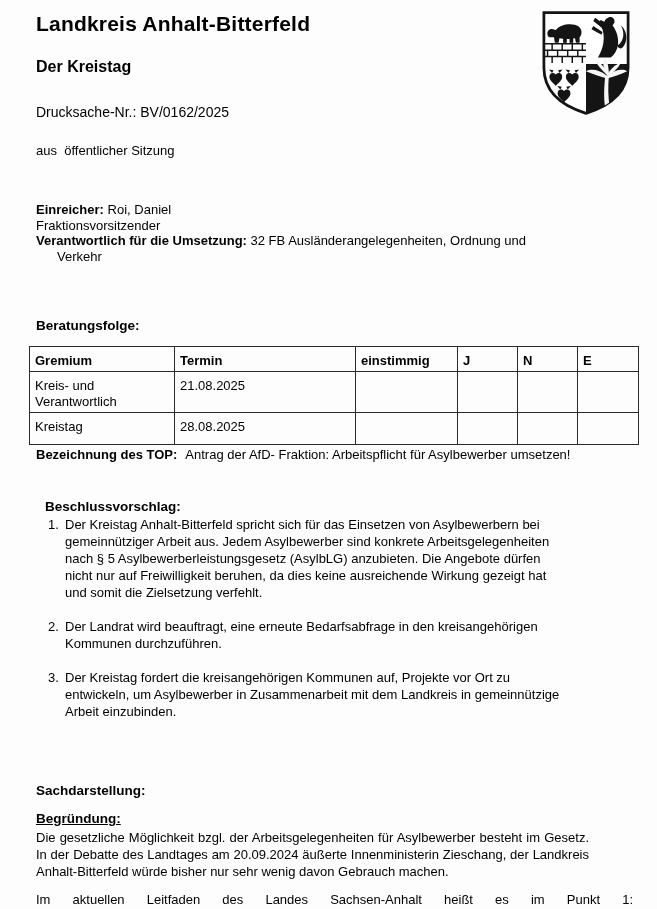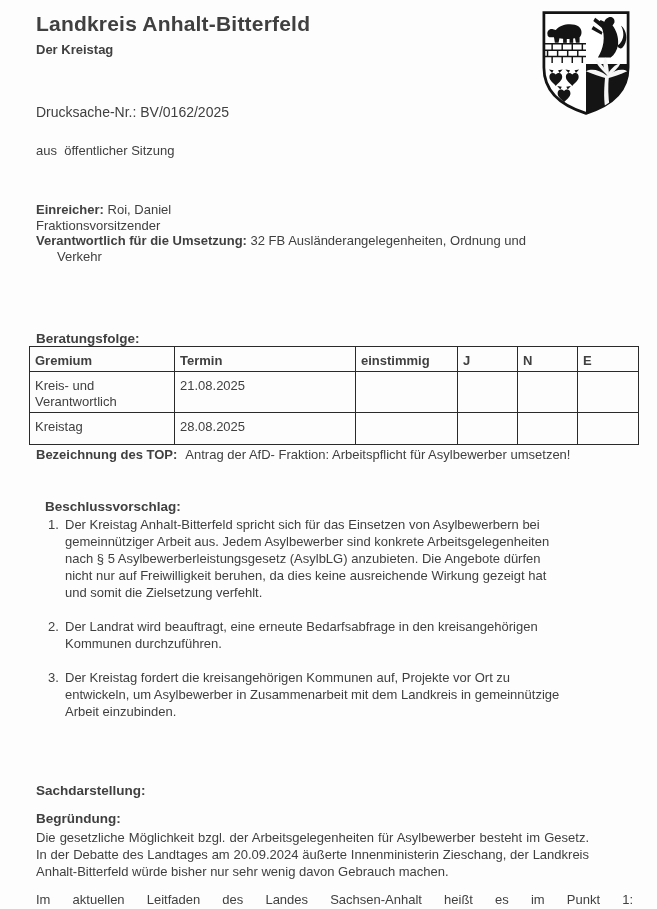--- a/index.html
+++ b/index.html
@@ -1,30 +1,30 @@
 <!DOCTYPE html>
 <html><head>
 <meta charset="utf-8">
 <style>
   html,body{margin:0;padding:0;background:#ffffff;}
   .page{
     position:relative;width:657px;height:909px;background:#fdfdfd;
-    font-family:"Liberation Sans",sans-serif;color:#404040;overflow:hidden;
+    font-family:"Liberation Sans",sans-serif;color:#000000;overflow:hidden;
     font-size:13px;
   }
   .abs{position:absolute;}
   .b{font-weight:bold;}
   .title1{font-size:21px;font-weight:bold;letter-spacing:.2px;line-height:25px;}
-  .title2{font-size:13px;font-weight:bold;line-height:21px;margin-top:3px;}
+  .title2{font-size:16px;font-weight:bold;line-height:21px;margin-top:20px;}
   .drucksache{font-size:14px;font-weight:normal;}
   .session{white-space:pre-wrap;}
   .meta-block{line-height:15.5px;}
   .meta-indent{padding-left:21px;}
   .heading{font-size:13.5px;font-weight:bold;}
-  .underline{}
+  .underline{text-decoration:underline;}
   table.berat{border-collapse:collapse;table-layout:fixed;}
   table.berat td, table.berat th{
     border:1.5px solid #2a2a2a;font-size:13px;line-height:16px;
     padding:6px 5px 2px 5px;text-align:left;vertical-align:top;
     overflow:hidden;font-weight:normal;
   }
   table.berat th{font-weight:bold;height:16px;}
   .c1{width:134px;} .c2{width:170px;} .c3{width:91px;} .c4{width:49px;} .c5{width:49px;} .c6{width:50px;}
   .row-last td{height:23px;}
   .topline{white-space:nowrap;}
@@ -131,21 +131,21 @@
       <span>Roi, Daniel</span>
     </div>
     <div>Fraktionsvorsitzender</div>
     <div>
       <span class="b">Verantwortlich für die Umsetzung:</span>
       <span>32 FB Ausländerangelegenheiten, Ordnung und</span>
     </div>
     <div class="meta-indent">Verkehr</div>
   </div>
 
-  <div class="abs heading" style="left:36px;top:331px;">Beratungsfolge:</div>
+  <div class="abs heading" style="left:36px;top:318px;">Beratungsfolge:</div>
 
   <table class="abs berat" style="left:29px;top:346px;">
     <tbody>
         <tr>
       <th class="c1">Gremium</th>
       <th class="c2">Termin</th>
       <th class="c3">einstimmig</th>
       <th class="c4">J</th>
       <th class="c5">N</th>
       <th class="c6">E</th>

